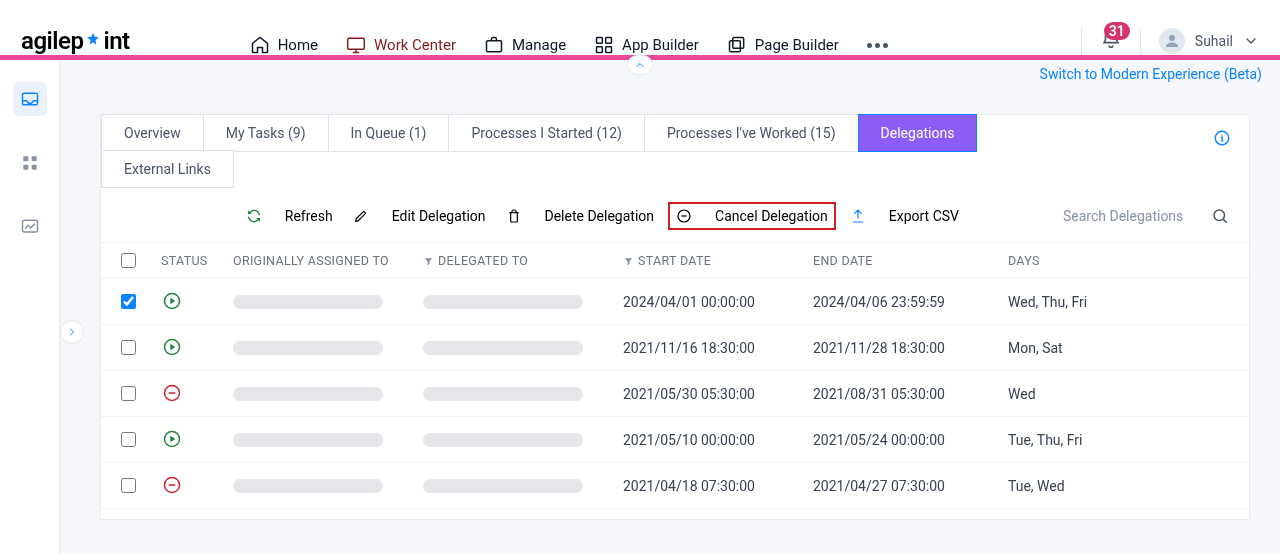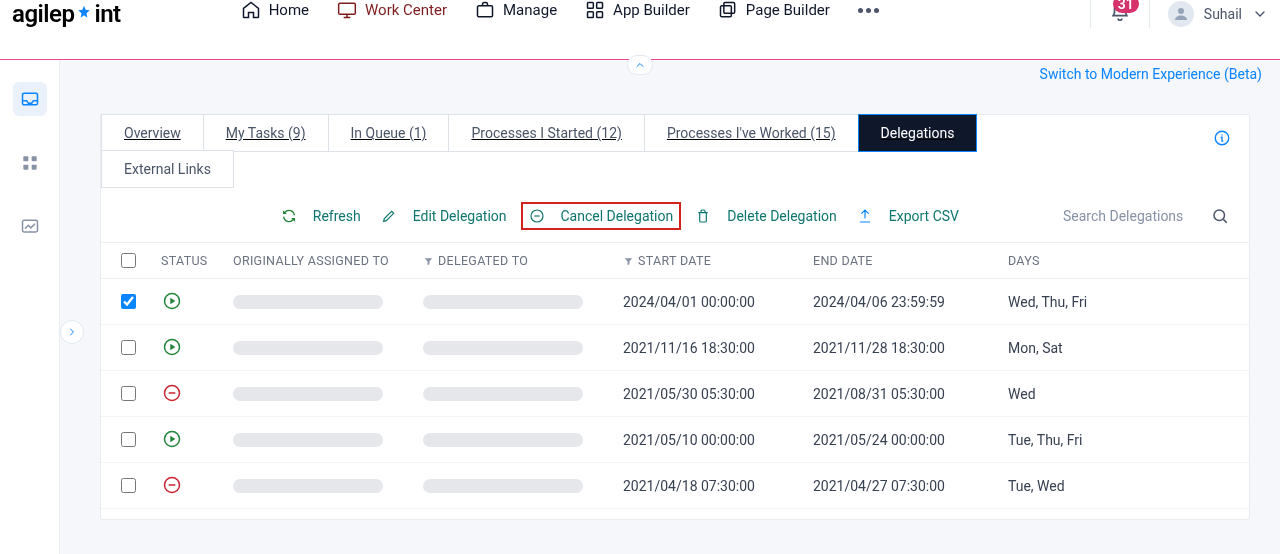--- a/index.html
+++ b/index.html
@@ -1,19 +1,19 @@
 <!DOCTYPE html>
 <html><head>
 <meta charset="utf-8">
 <style>
 * { margin: 0; padding: 0; box-sizing: border-box; font-family: -apple-system, BlinkMacSystemFont, "Segoe UI", Roboto, Arial, sans-serif; }
 body { width: 1280px; height: 554px; background: #f5f7fa; overflow: hidden; }
 
 
-.topnav { height: 60px; background: #fff; display: flex; align-items: flex-start; padding: 0 12px; border-bottom: 1px solid #ec4899; }
+.topnav { height: 60px; background: #fff; display: flex; align-items: flex-end; padding: 0 21px; border-bottom: 5px solid #ec4899; }
 .logo { font-size: 24px; font-weight: 600; color: #000; display: flex; align-items: center; letter-spacing: -0.5px; }
 .nav-items { display: flex; align-items: center; gap: 28px; margin-left: 120px; }
 .nav-item { display: flex; align-items: center; gap: 8px; color: #0f172a; font-size: 15px; cursor: pointer; }
 .nav-item.active { color: #7f1d1d; }
 .nav-item svg { width: 20px; height: 20px; }
 .nav-right { margin-left: auto; display: flex; align-items: center; gap: 18px; }
 .bell-wrap { position: relative; }
 .bell-badge { position: absolute; top: -6px; right: -8px; background: #d6336c; color: #fff; font-size: 14px; border-radius: 9px; padding: 1px 5px; font-weight: 600; }
 .user { display: flex; align-items: center; gap: 10px; color: #4a5568; font-size: 14px; }
 .avatar { width: 26px; height: 26px; border-radius: 50%; background: #e2e8f0; display: flex; align-items: center; justify-content: center; }
@@ -28,30 +28,30 @@
 .layout { display:flex; height: calc(100% - 60px); }
 .sidebar { width: 60px; background:#fff; border-right:1px solid #e8ecf1; display:flex; flex-direction:column; align-items:center; padding-top:22px; gap:30px;}
 .sidebar-item { width:34px; height:34px; display:flex; align-items:center; justify-content:center; border-radius:6px; cursor:pointer; color:#8892a6;}
 .sidebar-item.active { background:#eaf1fb; color:#0a84ff; }
 .expander { position:absolute; left:60px; top:320px; width:24px; height:24px; background:#fff; border:1px solid #e2e8f0; border-radius:50%; display:flex; align-items:center; justify-content:center; color:#0a84ff; cursor:pointer;}
 
 .content { flex:1; padding: 18px 30px 0 40px; position:relative; overflow:hidden;}
 .switch-link { position:absolute; top:6px; right:18px; color:#0a84ff; font-size:14px; cursor:pointer;}
 
 .card { background:#fff; border:1px solid #e8ecf1; border-radius:2px; margin-top:36px; padding-bottom:10px; position:relative;}
-.tabs { display:flex;text-decoration:underline; }
+.tabs { display:flex; }
 .tab { border:1px solid #dde2e9; border-bottom:1px solid #dde2e9; padding:10px 22px; font-size:14px; color:#4a5568; background:#fff; cursor:pointer; margin-top:-1px; margin-left:-1px;}
 .tab.first { margin-left:0; }
-.tab.active { background:#0f172a; color:#fff; border-color:#0a84ff;}
+.tab.active { background:#8b5cf6; color:#fff; border-color:#0a84ff;}
 .tabs-row2 { display:flex; margin-top:-1px;}
 .info-icon-head { position:absolute; right:18px; top:14px; color:#0a84ff; cursor:pointer;}
 
 .toolbar { display:flex; align-items:center; gap:8px; padding:14px 20px 12px; justify-content:flex-end; }
 .toolbar-left-space { flex:1; }
-.tb-btn { display:flex; align-items:flex-start; gap:16px; color:#0f766e; font-size:14px; cursor:pointer; padding:4px 6px;}
+.tb-btn { display:flex; align-items:flex-start; gap:23px; color:#000000; font-size:14px; cursor:pointer; padding:4px 6px;}
 .tb-btn.green svg{ color:#22863a; }
 .tb-btn.highl { border:2px solid #d3221d; padding:4px 6px;}
 .tb-btn.blueup svg{ color:#0a84ff; }
 .search-wrap { display:flex; align-items:center; gap:8px; margin-left:90px;}
 .search-input { border:none; outline:none; font-size:14px; color:#4a5568; width:140px;}
 .search-input::placeholder{ color:#8892a6; }
 
 .table { width:100%; }
 .thead { display:flex; align-items:center; padding:10px 20px; border-top:1px solid #eef0f3; border-bottom:1px solid #eef0f3; font-size:12.5px; color:#6b7280; letter-spacing:0.3px;}
 .col-check { width:40px; display:flex; align-items:center;}
@@ -286,31 +286,31 @@
               <use href="#i-refresh"></use>
             </svg>
             <span>Refresh</span>
           </div>
         <div class="tb-btn">
             <svg width="16" height="16" viewBox="0 0 24 24">
               <use href="#i-pencil"></use>
             </svg>
             <span>Edit Delegation</span>
           </div>
+        <div class="tb-btn">
+            <svg width="16" height="16" viewBox="0 0 24 24">
+              <use href="#i-trash"></use>
+            </svg>
+            <span>Delete Delegation</span>
+          </div>
         <div class="tb-btn highl">
             <svg width="16" height="16" viewBox="0 0 24 24">
               <use href="#i-minus-circle"></use>
             </svg>
             <span>Cancel Delegation</span>
-          </div>
-        <div class="tb-btn">
-            <svg width="16" height="16" viewBox="0 0 24 24">
-              <use href="#i-trash"></use>
-            </svg>
-            <span>Delete Delegation</span>
           </div>
         <div class="tb-btn blueup">
             <svg width="16" height="16" viewBox="0 0 24 24">
               <use href="#i-upload"></use>
             </svg>
             <span>Export CSV</span>
           </div>
         <div class="search-wrap">
           <input class="search-input" placeholder="Search Delegations" style="">
           <svg width="18" height="18" viewBox="0 0 24 24" style="color:#4a5568; cursor:pointer">

